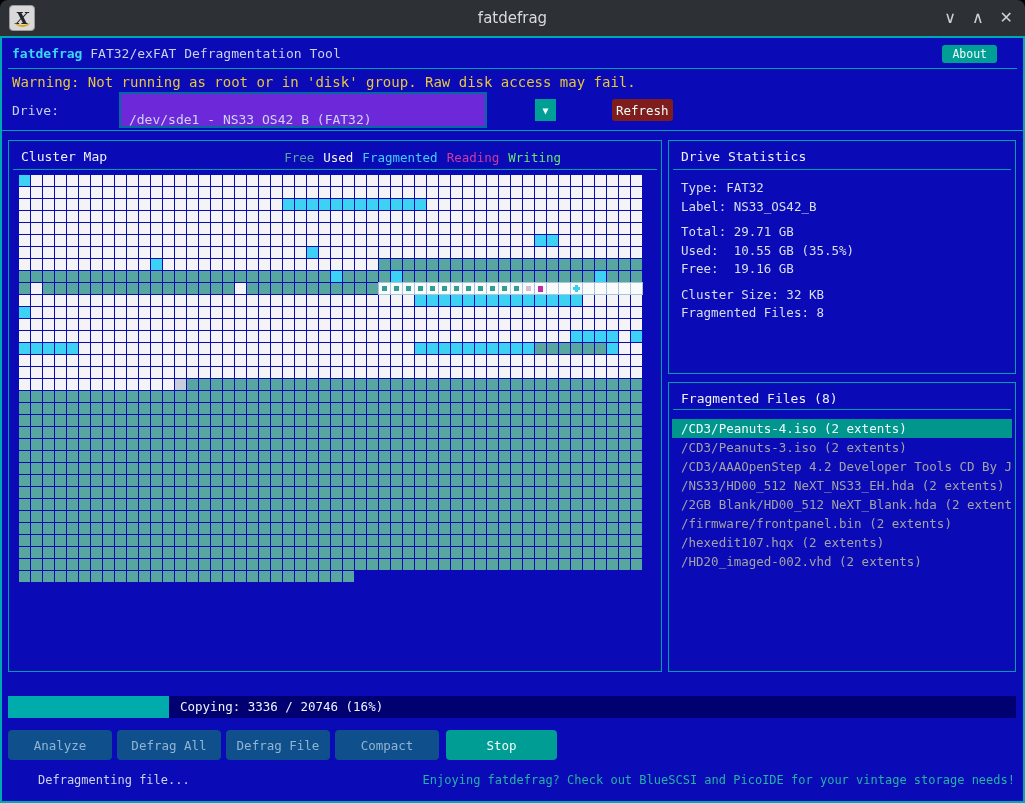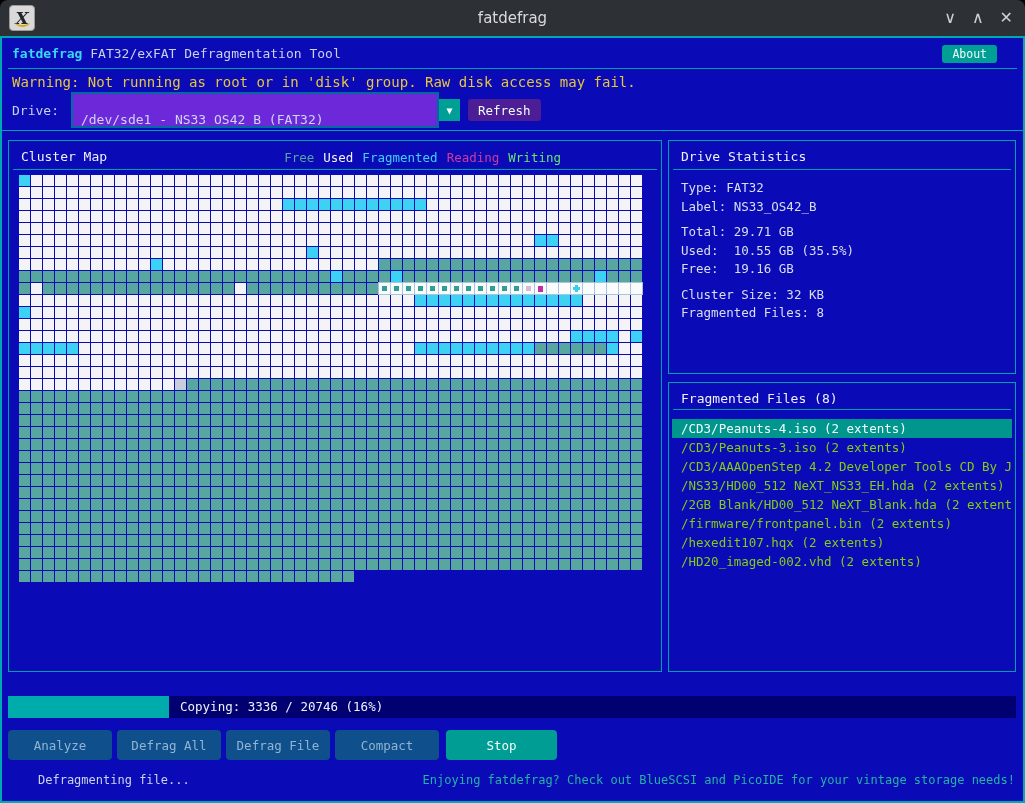--- a/index.html
+++ b/index.html
@@ -43,33 +43,33 @@
 
   #app-header { position:absolute; left:10px; top:8px; font-size:13px; color:#c9d1ef; white-space:pre; }
   #app-header .brand { color:#3bd7f7; font-weight:bold; }
   #about-btn {
     position:absolute; right:26px; top:7px; height:18px; padding:0 10px;
     background:#009f96; color:#eefcfa; border:none; border-radius:3px;
     font-family:"DejaVu Sans Mono", monospace; font-size:11.5px; line-height:18px; cursor:pointer;
   }
   #warning-line { position:absolute; left:10px; top:36px; font-size:14px; color:#e7c63d; white-space:pre; }
 
-  #drive-row { position:absolute; left:10px; top:60px; height:24px; display:flex; align-items:center; }
+  #drive-row { position:absolute; left:10px; top:60px; height:24px; display:flex; align-items:center;gap:48px; }
   #drive-label { color:#c9d1ef; font-size:13px; margin-right:12px; }
   #drive-select {
     width:368px; height:22px; background:#6d28d9; border:2px solid #0369a1;
     color:#cdd5f2; font-size:13px; line-height:20px; padding:16px 8px; white-space:pre; overflow:hidden;
     cursor:pointer;
   }
   #drive-arrow {
     width:21px; height:22px; background:#009f96; color:#f2ffff; font-size:10px;
     display:flex; align-items:center; justify-content:center; cursor:pointer; margin-right:8px;
   }
   #refresh-btn {
-    height:22px; padding:0 10px; background:#4c1d95; color:#eefcfa; border:none; border-radius:3px;
+    height:22px; padding:0 4px; background:#7f1d1d; color:#eefcfa; border:none; border-radius:3px;
     font-family:"DejaVu Sans Mono", monospace; font-size:12.5px; cursor:pointer;
   }
 
   
   .panel { position:absolute; border:1px solid #00a0aa; background:transparent; }
   #cluster-panel { left:6px; top:102px; width:654px; height:532px; }
   #stats-panel   { left:666px; top:102px; width:348px; height:234px; }
   #files-panel   { left:666px; top:344px; width:348px; height:290px; }
 
   .panel-title { position:absolute; left:12px; top:8px; font-size:13px; color:#eef1f8; white-space:pre; }
@@ -99,21 +99,21 @@
          background-size:7px 3px, 3px 7px; background-position:center, center; background-repeat:no-repeat; }
 
   
   #drive-stats-body { position:absolute; left:12px; top:38px; right:8px; font-size:12.5px; color:#d9dfee; }
   .stat-line { line-height:18.5px; white-space:pre; }
   .stat-gap { height:7px; }
 
   
   #file-list { position:absolute; left:3px; right:3px; top:36px; bottom:4px; overflow:hidden; }
   .file-item {
-    height:19px; line-height:19px; padding-left:9px; font-size:12.5px; color:#84cc16;
+    height:19px; line-height:19px; padding-left:9px; font-size:12.5px; color:#a3a3a3;
     white-space:pre; overflow:hidden; cursor:pointer;
   }
   .file-item.selected { background:#00968e; color:#f4fffd; }
 
   
   #progress-track {
     position:absolute; left:6px; right:7px; top:658px; height:22px; background:#000070;
   }
   #progress-fill { position:absolute; left:0; top:0; height:22px; background:#00abab; }
   #progress-label {

